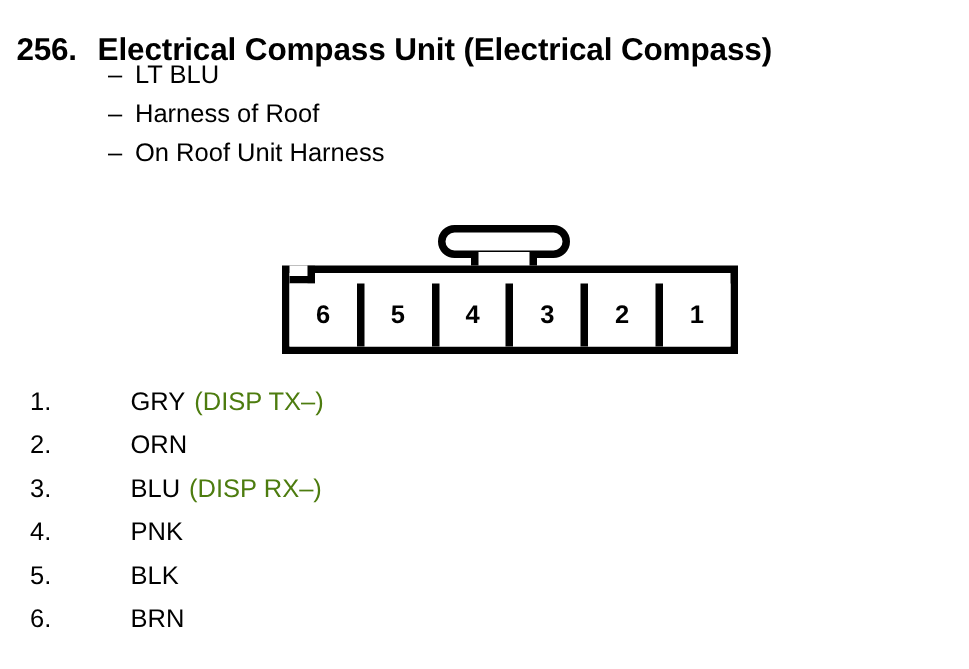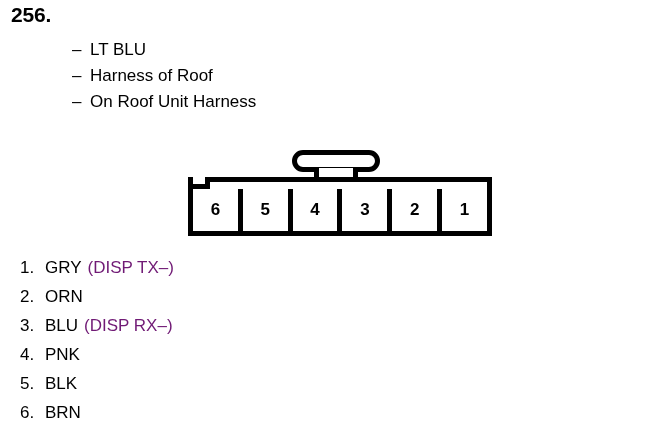--- a/index.html
+++ b/index.html
@@ -14,21 +14,21 @@
     overflow: hidden;
     font-family: "Liberation Sans", sans-serif;
     color: #000000;
     -webkit-font-smoothing: antialiased;
   }
 
   
   .heading {
     position: absolute;
     left: 11px;
-    top: 3px;
+    top: 22px;
     display: flex;
     align-items: center;
     white-space: nowrap;
   }
   .heading-num {
     font-size: 21px;
     font-weight: bold;
     letter-spacing: -0.2px;
   }
   .heading-title {
@@ -141,30 +141,32 @@
     height: 29px;
     font-size: 17px;
     white-space: nowrap;
   }
   .pin-idx {
     width: 25px;
     flex: 0 0 25px;
   }
   .pin-color {
     margin-right: 6px;
+    margin-left: 42px;
   }
   .pin-func {
-    color: #701a75;
+    color: #4d7c0f;
   }
 </style>
 </head>
 <body>
 
 <div class="heading">
   <span class="heading-num">256.</span>
+  <span class="heading-title">Electrical Compass Unit (Electrical Compass)</span>
 </div>
 
 <div class="dash-list">
   <div class="dash-item">
     <span class="dash-mark">–</span>
     <span>LT BLU</span>
   </div>
   <div class="dash-item">
     <span class="dash-mark">–</span>
     <span>Harness of Roof</span>

